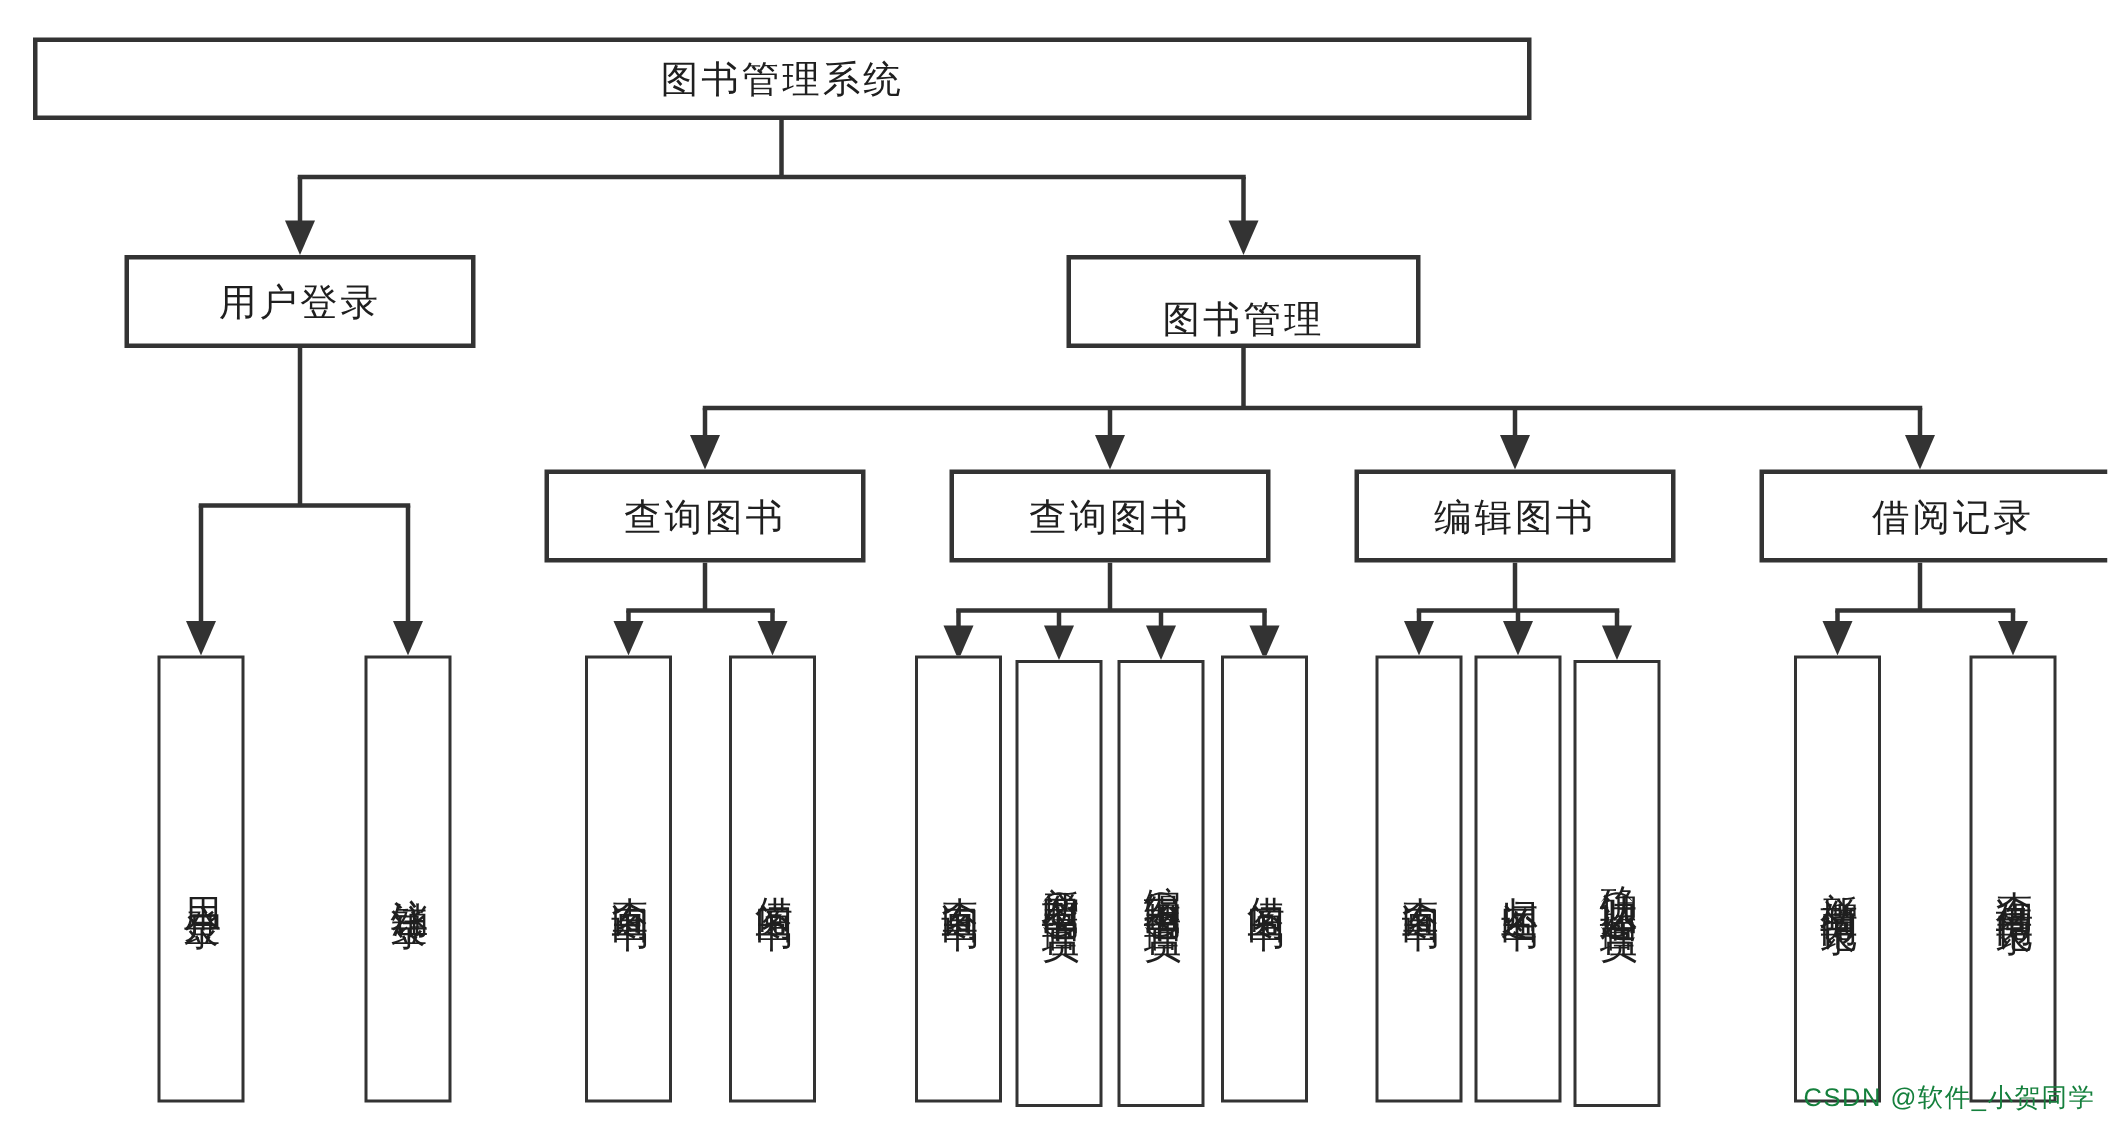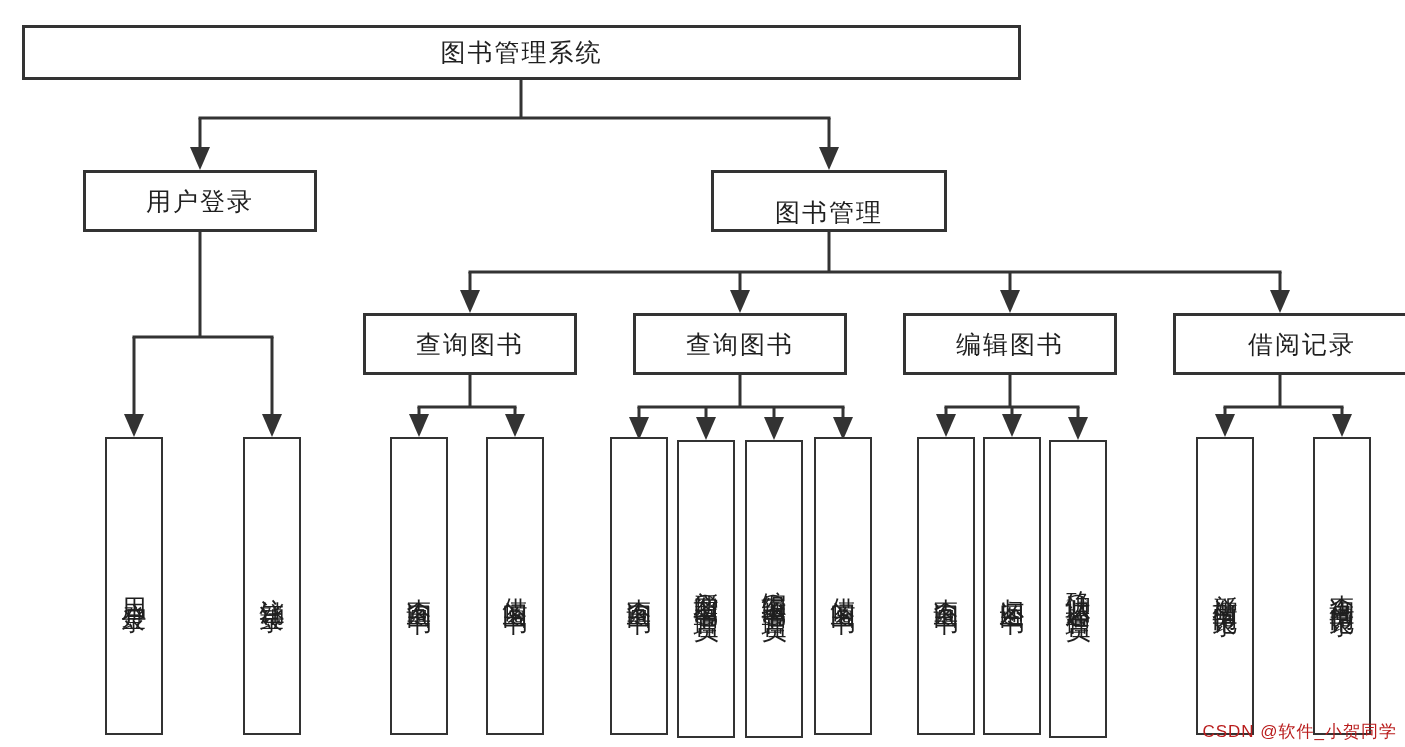--- a/index.html
+++ b/index.html
@@ -44,21 +44,21 @@
     letter-spacing: 4px;
     line-height: 1;
     white-space: nowrap;
   }
   #watermark {
     position: absolute;
     right: 8px;
     bottom: 4px;
     font-size: 17px;
     letter-spacing: 1px;
-    color: #b91c1c;
+    color: #15803d;
     z-index: 5;
     font-family: "Liberation Sans", sans-serif;
   }
 </style>
 </head>
 <body>
 
 <div id="canvas">
 
   <svg id="connector-svg" viewBox="0 0 1405 747" xmlns="http://www.w3.org/2000/svg">

